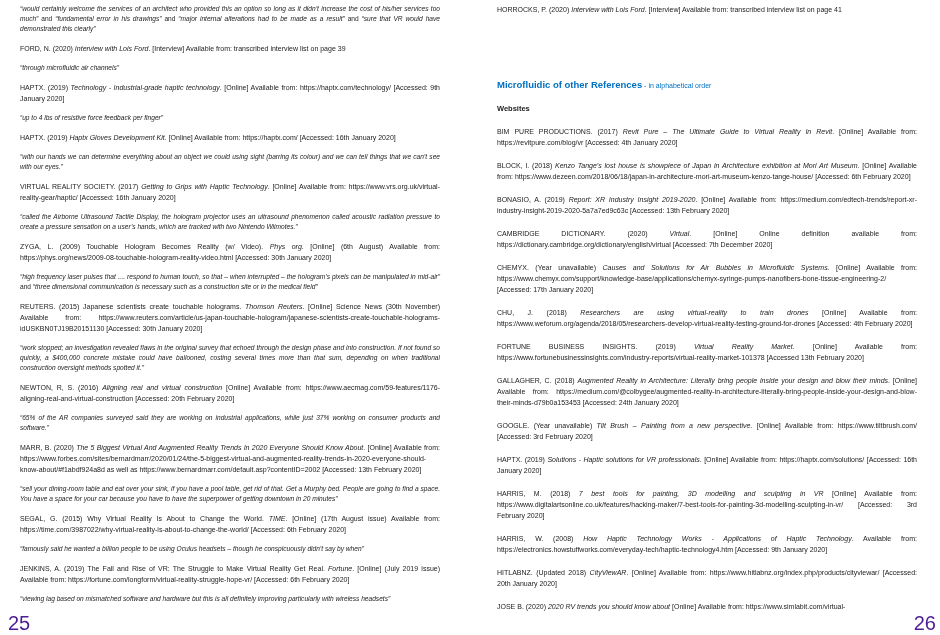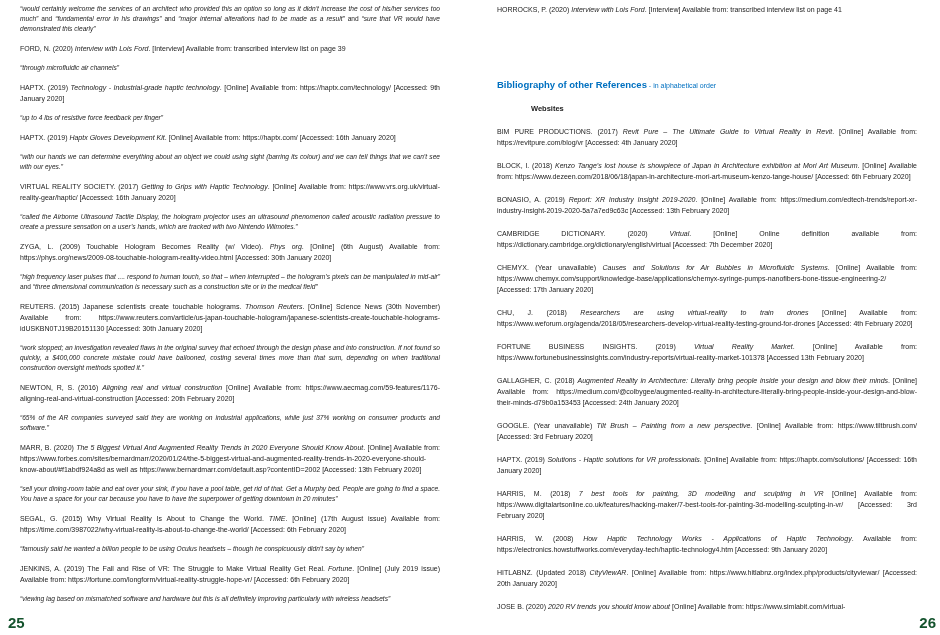--- a/index.html
+++ b/index.html
@@ -12,27 +12,27 @@
   .page-right .page-content { left:27px; width:420px; }
 
   p.block { text-align:justify; overflow-wrap:anywhere; margin:0 0 9px 0; }
   .page-right p.block { margin-bottom:12px; }
 
   p.ref   { font-size:7px;   line-height:11px; }
   p.quote { font-size:6.6px; line-height:10px; font-style:normal; }
 
   p.heading { font-size:9.5px; line-height:12px; margin-top:64px; margin-bottom:14px; text-align:left; }
   p.heading .seg-n { font-size:7px; }
-  p.subheading { font-size:7.5px; line-height:10px; text-align:left; color:#1b1b1b;margin-left:34px; }
+  p.subheading { font-size:7.5px; line-height:10px; text-align:left; color:#1b1b1b; }
 
   .seg-n { font-style:normal; }
   .seg-i { font-style:italic; }
   .seg-b { font-weight:bold; }
 
-  .page-number { position:absolute; bottom:4px; font-size:15px; line-height:16px; color:#14532d;font-weight:bold; }
+  .page-number { position:absolute; bottom:4px; font-size:20px; line-height:16px; color:#4c1d95; }
   .page-left  .page-number { left:8px; }
   .page-right .page-number { right:4px; }
 </style>
 </head>
 <body>
 
 <div class="spread">
   <div class="page page-left">
     <div class="page-content">
         <p class="block quote"><span class="seg-i">“would certainly welcome the services of an architect who provided this an option so long as it didn’t increase the cost of his/her services too much”</span><span class="seg-n"> and </span><span class="seg-i">“fundamental error in his drawings”</span><span class="seg-n"> and </span><span class="seg-i">“major internal alterations had to be made as a result”</span><span class="seg-n"> and </span><span class="seg-i">“sure that VR would have demonstrated this clearly”</span></p>
@@ -55,21 +55,21 @@
         <p class="block ref"><span class="seg-n">SEGAL, G. (2015) Why Virtual Reality Is About to Change the World. </span><span class="seg-i">TIME</span><span class="seg-n">. [Online] (17th August issue) Available from: https://time.com/3987022/why-virtual-reality-is-about-to-change-the-world/ [Accessed: 6th February 2020]</span></p>
         <p class="block quote"><span class="seg-i">“famously said he wanted a billion people to be using Oculus headsets – though he conspicuously didn’t say by when”</span></p>
         <p class="block ref"><span class="seg-n">JENKINS, A. (2019) The Fall and Rise of VR: The Struggle to Make Virtual Reality Get Real. </span><span class="seg-i">Fortune</span><span class="seg-n">. [Online] (July 2019 issue) Available from: https://fortune.com/longform/virtual-reality-struggle-hope-vr/ [Accessed: 6th February 2020]</span></p>
         <p class="block quote"><span class="seg-i">“viewing lag based on mismatched software and hardware but this is all definitely improving particularly with wireless headsets”</span></p>
       </div>
     <div class="page-number">25</div>
   </div>
   <div class="page page-right">
     <div class="page-content">
         <p class="block ref"><span class="seg-n">HORROCKS, P. (2020) </span><span class="seg-i">Interview with Lois Ford</span><span class="seg-n">. [Interview] Available from: transcribed interview list on page 41</span></p>
-        <p class="block heading" style="color: rgb(0, 112, 192);"><span class="seg-b">Bibliography of other References</span><span class="seg-n"> - in alphabetical order</span></p>
+        <p class="block heading" style="color: rgb(0, 112, 192);"><span class="seg-b">Microfluidic of other References</span><span class="seg-n"> - in alphabetical order</span></p>
         <p class="block subheading"><span class="seg-b">Websites</span></p>
         <p class="block ref"><span class="seg-n">BIM PURE PRODUCTIONS. (2017) </span><span class="seg-i">Revit Pure – The Ultimate Guide to Virtual Reality In Revit</span><span class="seg-n">. [Online] Available from: https://revitpure.com/blog/vr [Accessed: 4th January 2020]</span></p>
         <p class="block ref"><span class="seg-n">BLOCK, I. (2018) </span><span class="seg-i">Kenzo Tange’s lost house is showpiece of Japan in Architecture exhibition at Mori Art Museum</span><span class="seg-n">. [Online] Available from: https://www.dezeen.com/2018/06/18/japan-in-architecture-mori-art-museum-kenzo-tange-house/ [Accessed: 6th February 2020]</span></p>
         <p class="block ref"><span class="seg-n">BONASIO, A. (2019) </span><span class="seg-i">Report: XR Industry Insight 2019-2020</span><span class="seg-n">. [Online] Available from: https://medium.com/edtech-trends/report-xr-industry-insight-2019-2020-5a7a7ed9c63c [Accessed: 13th February 2020]</span></p>
         <p class="block ref"><span class="seg-n">CAMBRIDGE DICTIONARY. (2020) </span><span class="seg-i">Virtual</span><span class="seg-n">. [Online] Online definition available from: https://dictionary.cambridge.org/dictionary/english/virtual [Accessed: 7th December 2020]</span></p>
         <p class="block ref"><span class="seg-n">CHEMYX. (Year unavailable) </span><span class="seg-i">Causes and Solutions for Air Bubbles in Microfluidic Systems</span><span class="seg-n">. [Online] Available from: https://www.chemyx.com/support/knowledge-base/applications/chemyx-syringe-pumps-nanofibers-bone-tissue-engineering-2/ [Accessed: 17th January 2020]</span></p>
         <p class="block ref"><span class="seg-n">CHU, J. (2018) </span><span class="seg-i">Researchers are using virtual-reality to train drones</span><span class="seg-n"> [Online] Available from: https://www.weforum.org/agenda/2018/05/researchers-develop-virtual-reality-testing-ground-for-drones [Accessed: 4th February 2020]</span></p>
         <p class="block ref"><span class="seg-n">FORTUNE BUSINESS INSIGHTS. (2019) </span><span class="seg-i">Virtual Reality Market</span><span class="seg-n">. [Online] Available from: https://www.fortunebusinessinsights.com/industry-reports/virtual-reality-market-101378 [Accessed 13th February 2020]</span></p>
         <p class="block ref"><span class="seg-n">GALLAGHER, C. (2018) </span><span class="seg-i">Augmented Reality in Architecture: Literally bring people inside your design and blow their minds</span><span class="seg-n">. [Online] Available from: https://medium.com/@colbygee/augmented-reality-in-architecture-literally-bring-people-inside-your-design-and-blow-their-minds-d79b0a153453 [Accessed: 24th January 2020]</span></p>
         <p class="block ref"><span class="seg-n">GOOGLE. (Year unavailable) </span><span class="seg-i">Tilt Brush – Painting from a new perspective</span><span class="seg-n">. [Online] Available from: https://www.tiltbrush.com/ [Accessed: 3rd February 2020]</span></p>

